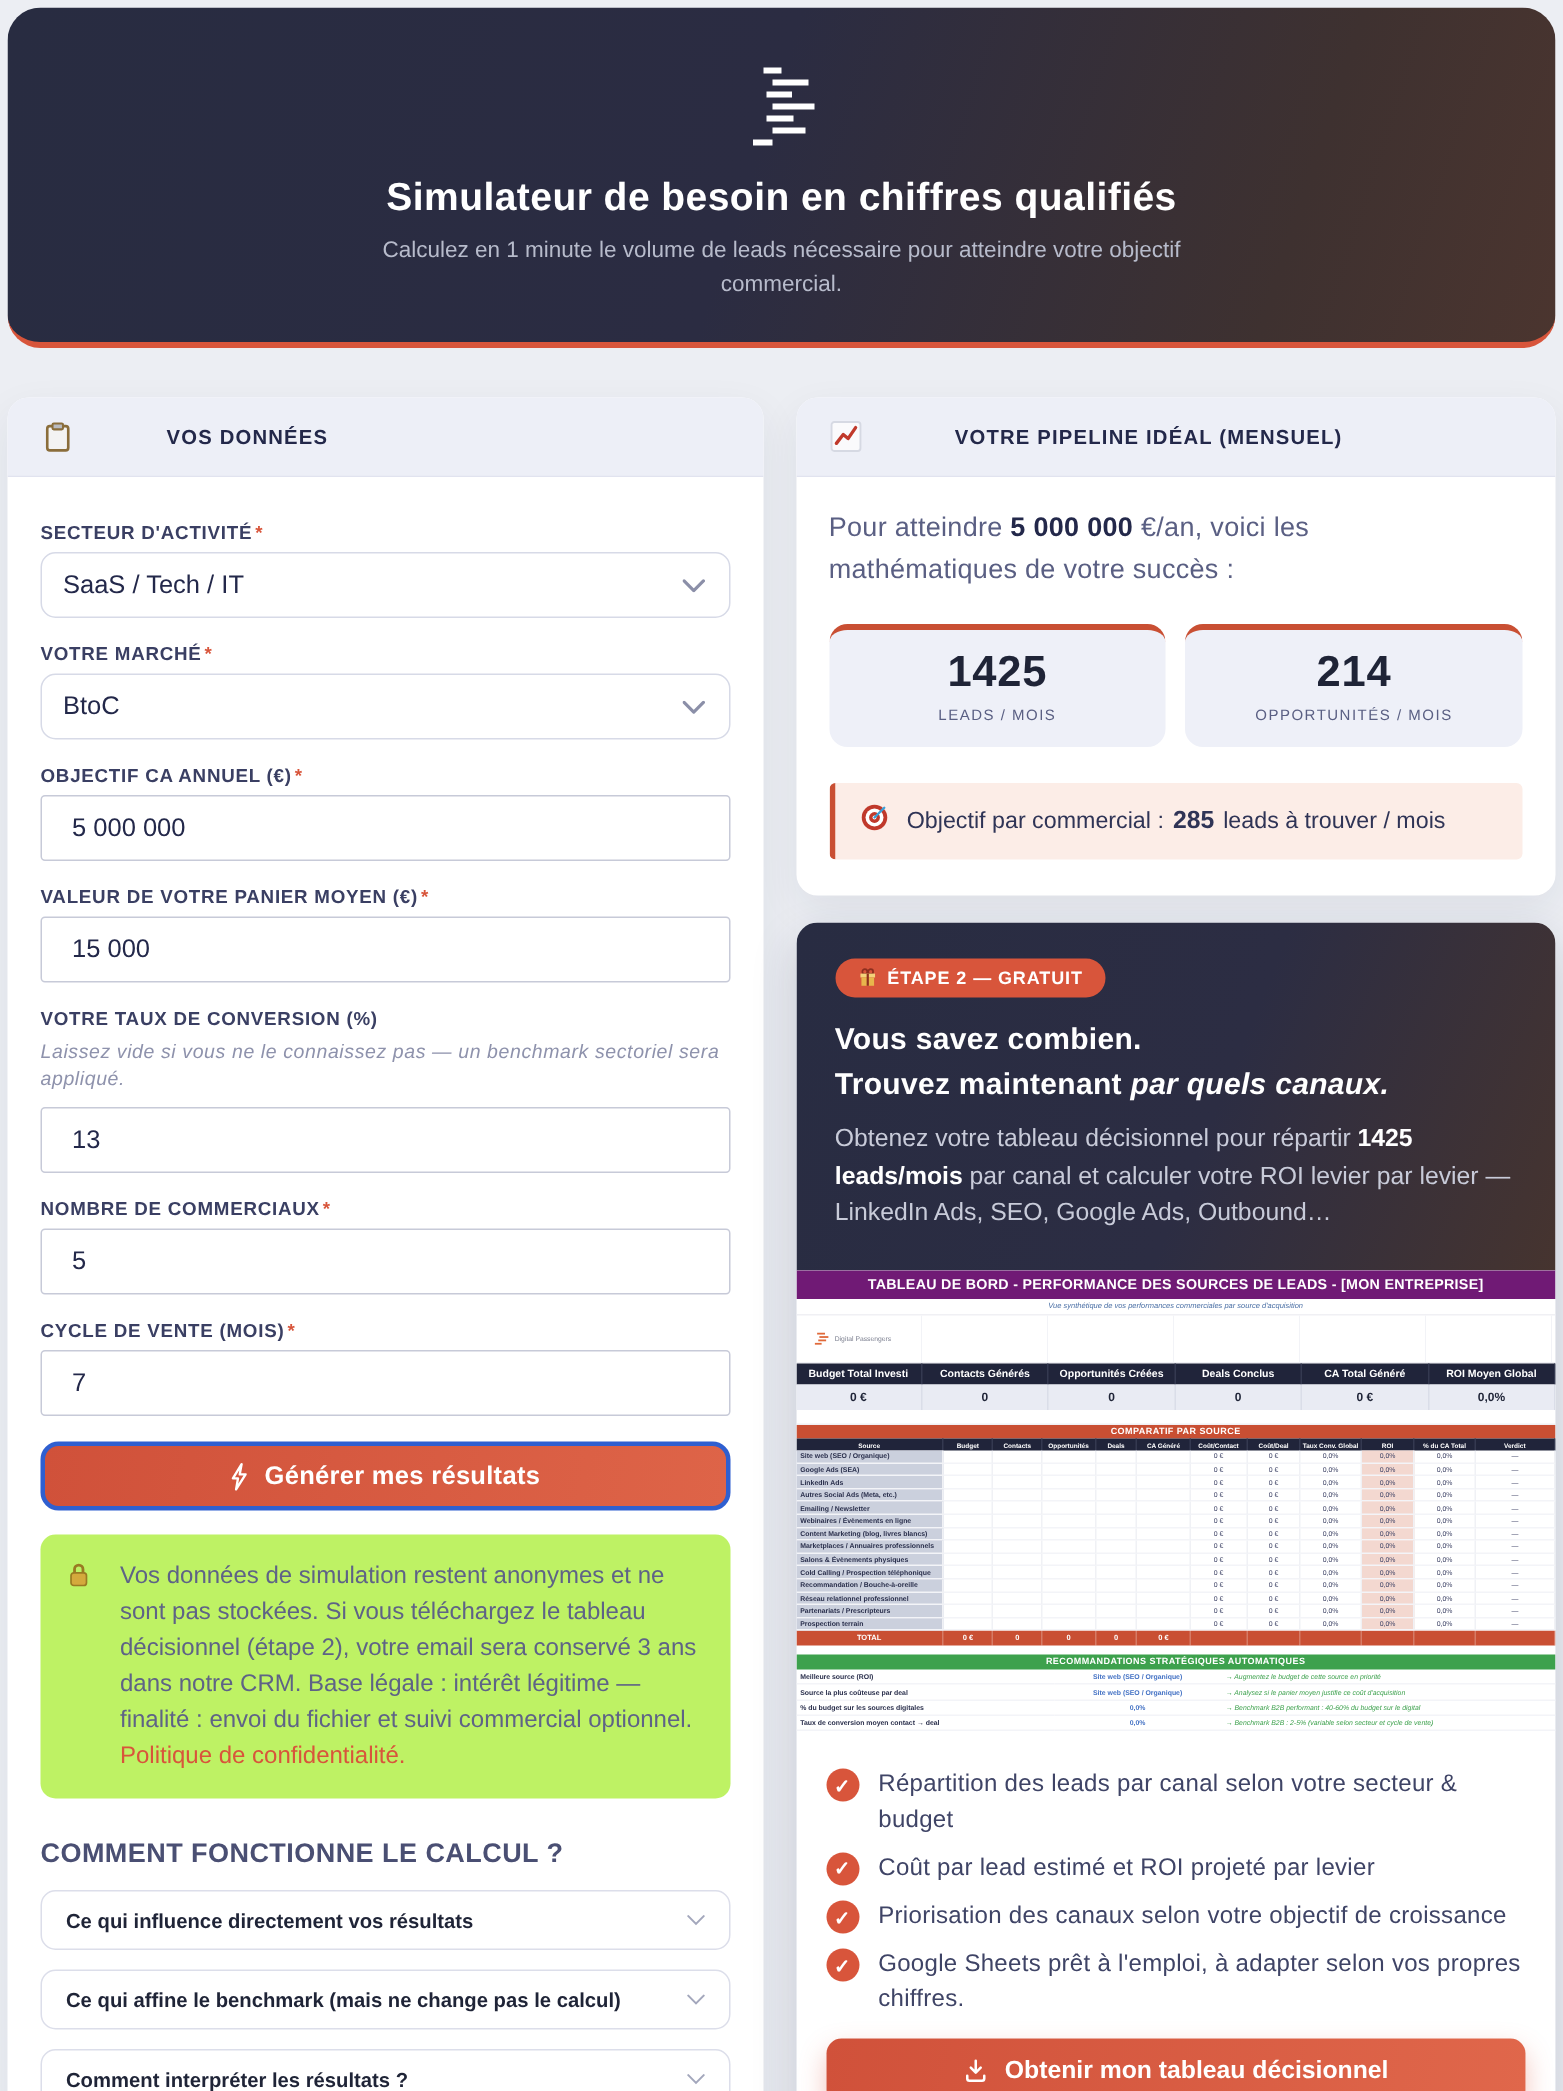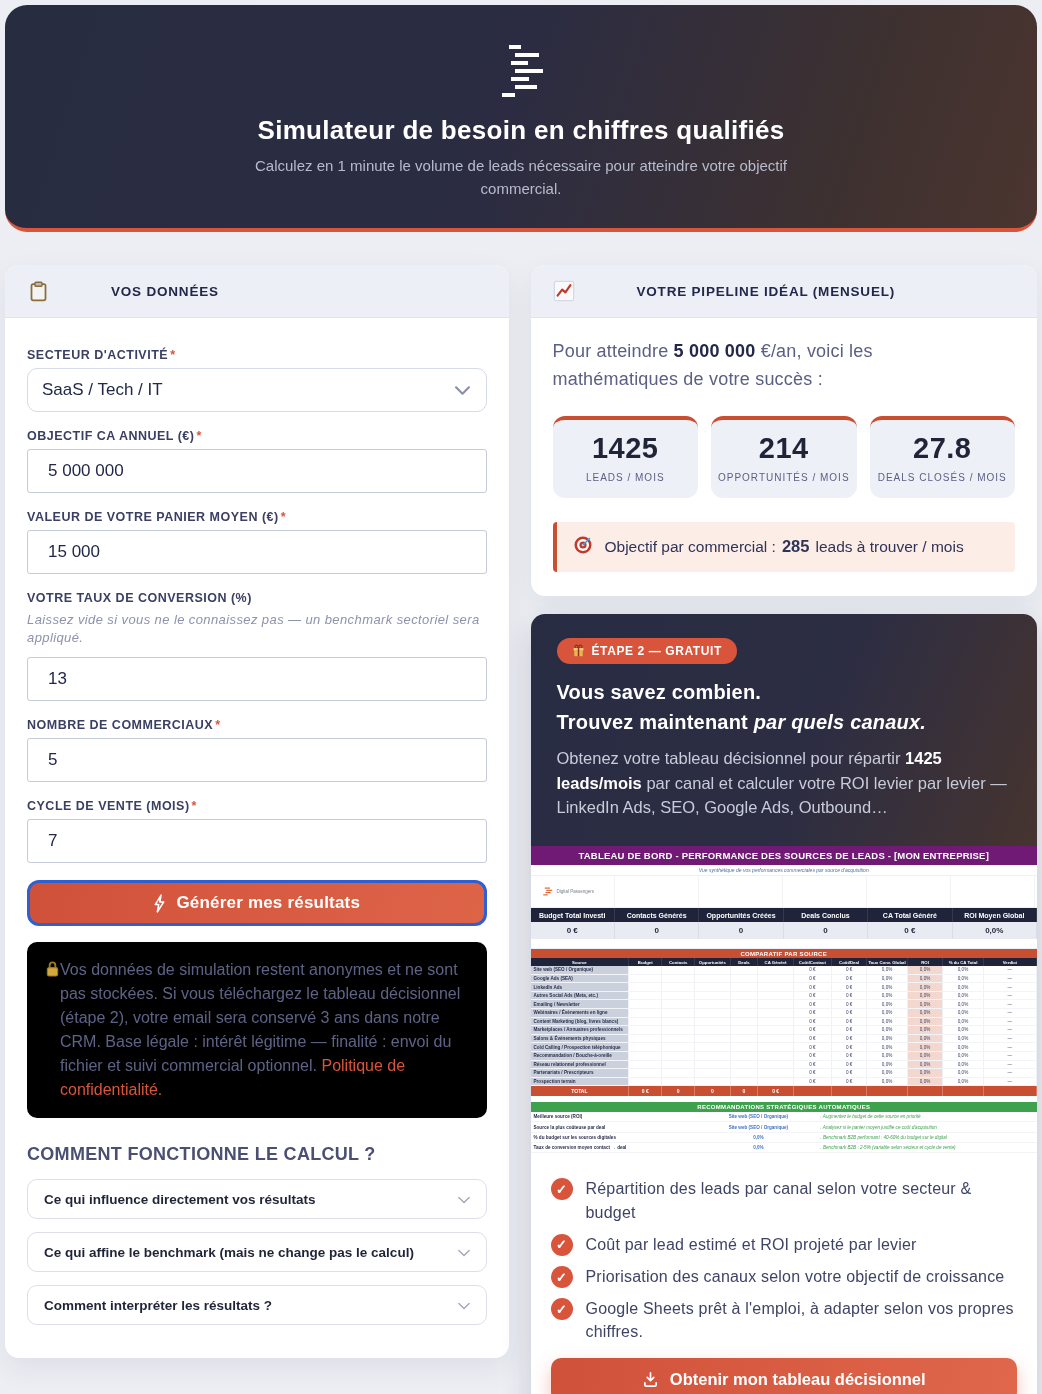--- a/index.html
+++ b/index.html
@@ -61,22 +61,22 @@
   }
   .submit-btn {
     width:100%; height:46px; margin-top:10px;
     border:3px solid #2F5FD0; border-radius:12px;
     background:linear-gradient(100deg,#D0513A 0%,#DE6448 100%);
     color:#fff; font-size:17px; font-weight:bold; letter-spacing:.2px;
     display:flex; align-items:center; justify-content:center; gap:10px; cursor:pointer;
     font-family:"Liberation Sans", sans-serif;
   }
   .privacy {
-    margin-top:16px; background:#000000; border-radius:10px;
-    padding:16px 18px; display:flex; gap:0;
+    margin-top:16px; background:#bef264; border-radius:10px;
+    padding:16px 18px; display:flex; gap:20px;
   }
   .privacy .txt { font-size:16px; line-height:1.5; color:#5E6386; }
   .privacy a { color:#D8553B; text-decoration:none; }
   .faq-title { margin:26px 0 14px; font-size:18px; font-weight:600; letter-spacing:.3px; color:#4A4F73; }
   .accordion {
     display:flex; align-items:center; justify-content:space-between;
     border:1px solid #DCDEEA; border-radius:10px; background:#fff;
     height:40px; padding:0 16px; margin-bottom:13px; cursor:pointer;
   }
   .accordion .lab { font-size:13.5px; font-weight:bold; color:#1F2437; }
@@ -204,20 +204,31 @@
           <div class="select" role="listbox">
             <span>SaaS / Tech / IT</span>
             <span class="chev">
               <svg width="15" height="9" viewBox="0 0 14 8">
                   <path d="M1 1 L7 7 L13 1" stroke="#8B8FA8" stroke-width="2" fill="none" stroke-linecap="round" stroke-linejoin="round"></path>
                 </svg>
             </span>
           </div>
         </div>
 
+        <div class="field">
+          <div class="field-label"><span>VOTRE MARCHÉ</span><span class="req">*</span></div>
+          <div class="select" role="listbox">
+            <span>BtoC</span>
+            <span class="chev">
+              <svg width="15" height="9" viewBox="0 0 14 8">
+                  <path d="M1 1 L7 7 L13 1" stroke="#8B8FA8" stroke-width="2" fill="none" stroke-linecap="round" stroke-linejoin="round"></path>
+                </svg>
+            </span>
+          </div>
+        </div>
 
         <div class="field">
           <div class="field-label"><span>OBJECTIF CA ANNUEL (€)</span><span class="req">*</span></div>
           <input class="tinput" type="text" value="5 000 000" style="">
         </div>
 
         <div class="field">
           <div class="field-label"><span>VALEUR DE VOTRE PANIER MOYEN (€)</span><span class="req">*</span></div>
           <input class="tinput" type="text" value="15 000" style="">
         </div>
@@ -297,24 +308,20 @@
         <div class="pipeline-body">
           <p class="intro"><span>Pour atteindre </span><b>5 000 000</b><span> €/an, voici les mathématiques de votre succès :</span></p>
           <div class="stats">
             <div class="stat">
               <div class="num">1425</div>
               <div class="lab">LEADS / MOIS</div>
             </div>
             <div class="stat">
               <div class="num">214</div>
               <div class="lab">OPPORTUNITÉS / MOIS</div>
-            </div>
-            <div class="stat">
-              <div class="num">27.8</div>
-              <div class="lab">DEALS CLOSÉS / MOIS</div>
             </div>
           </div>
           <div class="callout">
             <span>
               <svg width="20" height="20" viewBox="0 0 20 20">
                 <circle cx="10" cy="10" r="8.5" fill="#C0392B"></circle>
                 <circle cx="10" cy="10" r="6" fill="#FFFFFF"></circle>
                 <circle cx="10" cy="10" r="3.6" fill="#C0392B"></circle>
                 <circle cx="10" cy="10" r="1.3" fill="#FFFFFF"></circle>
                 <line x1="10" y1="10" x2="16.5" y2="3.5" stroke="#3AA0D9" stroke-width="1.6" stroke-linecap="round"></line>

